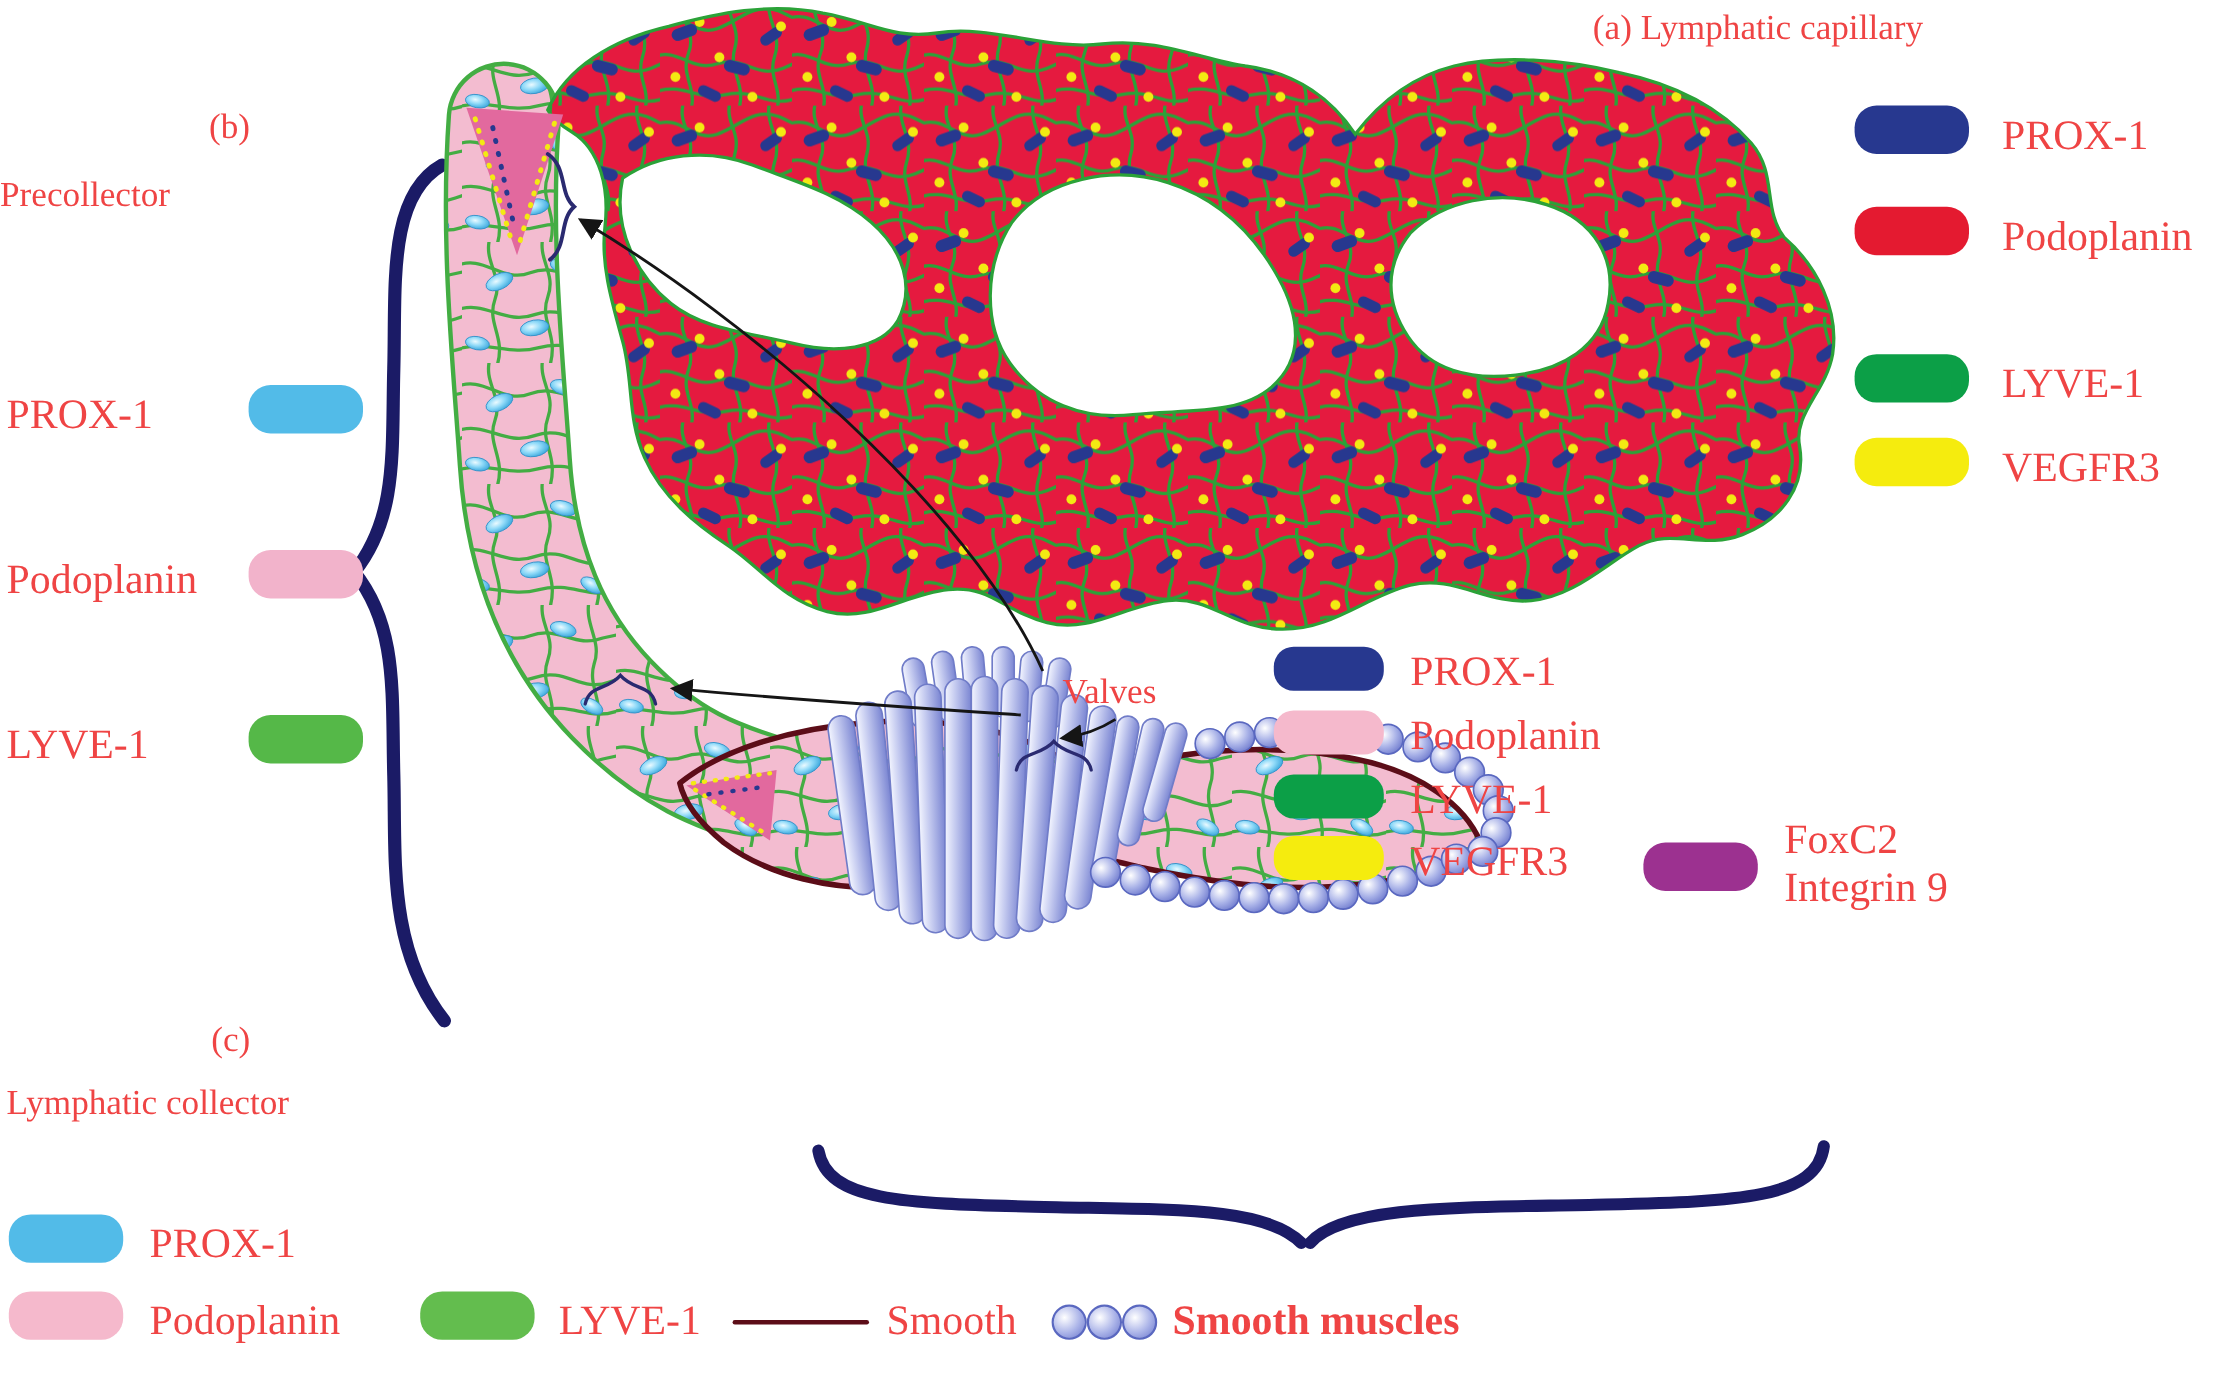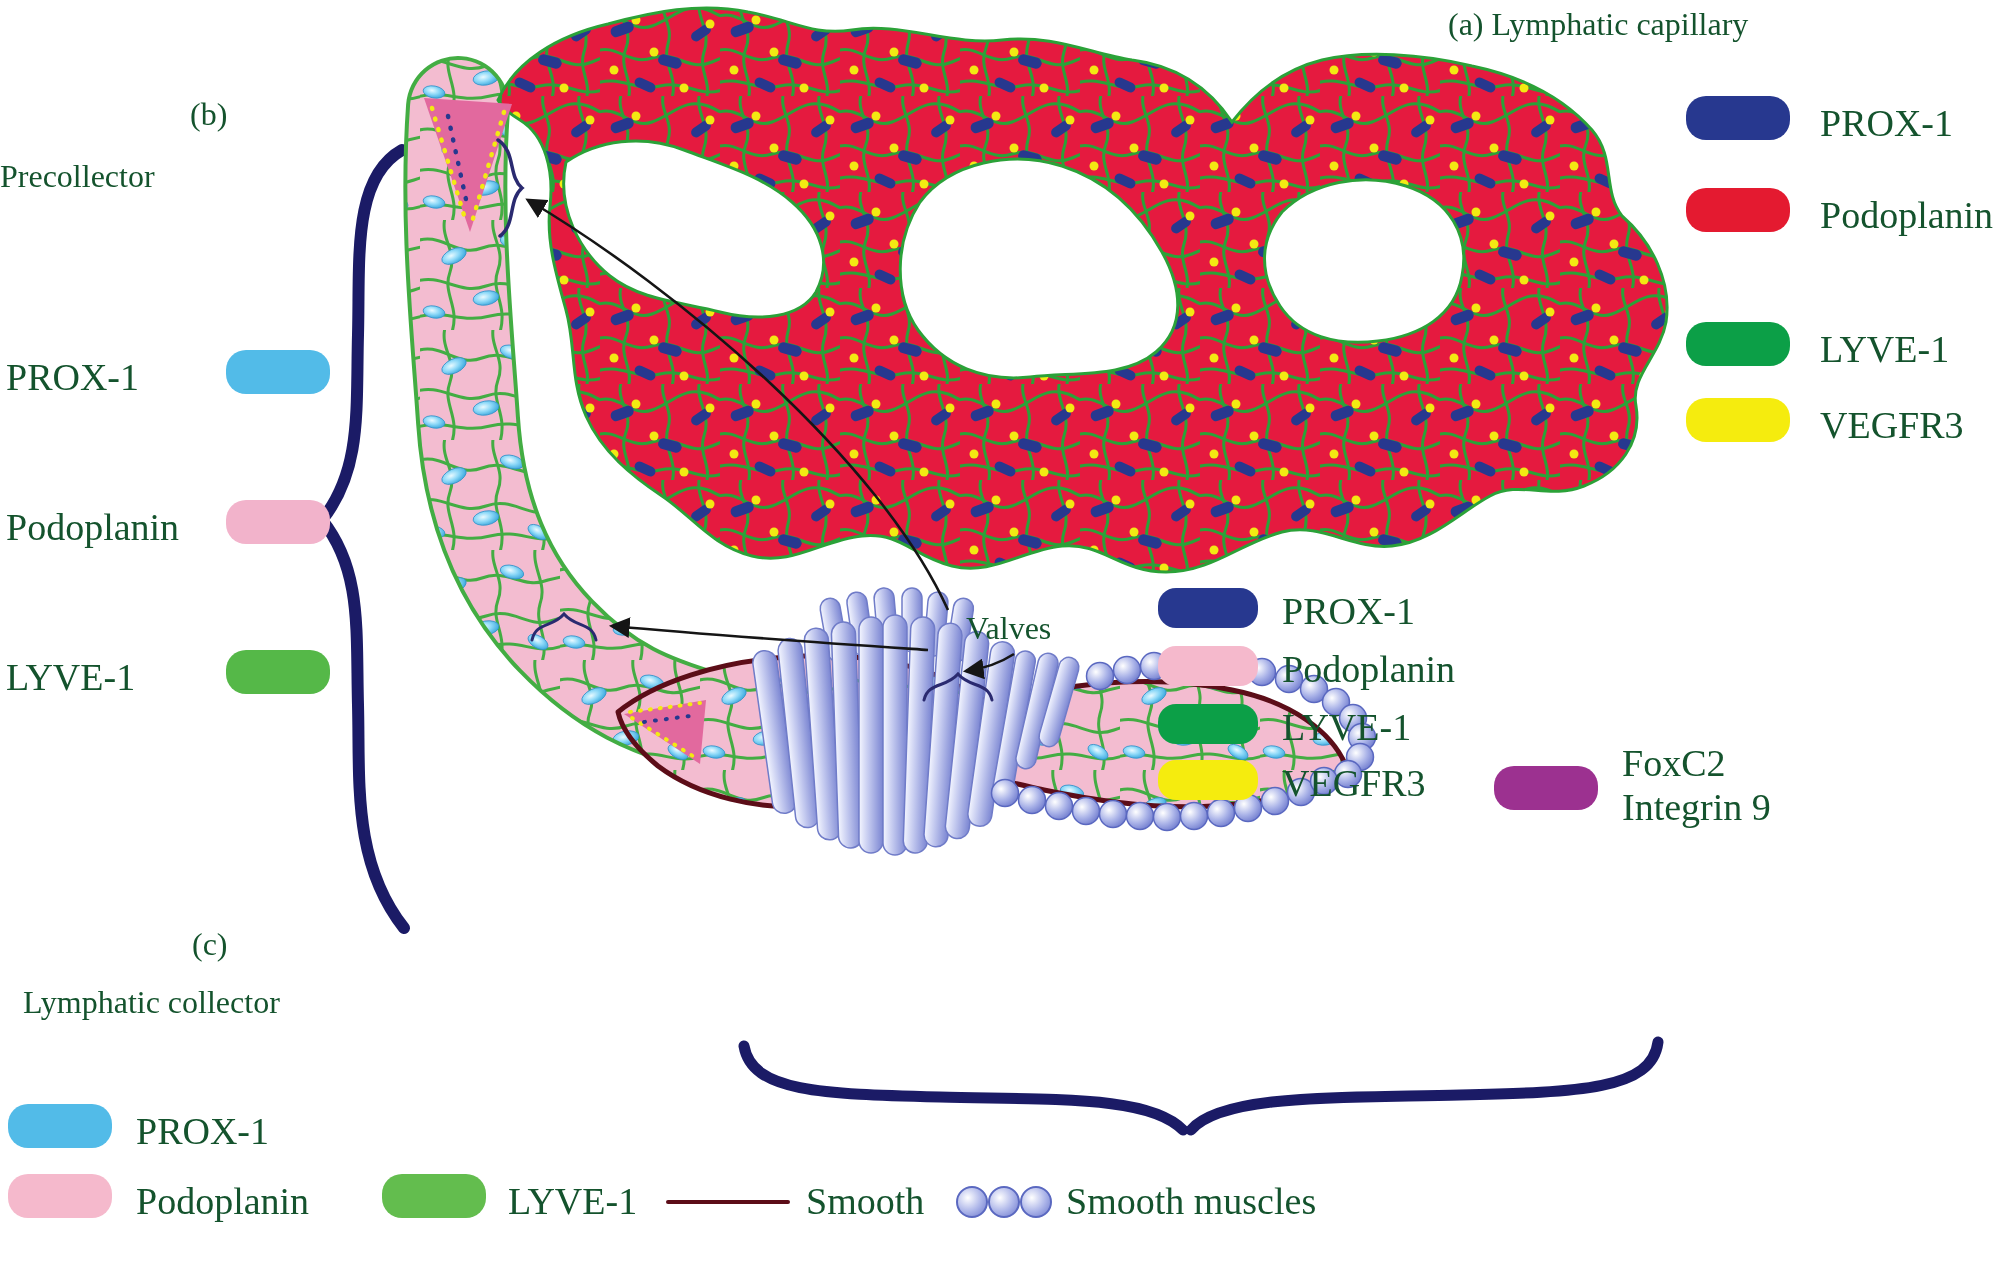--- a/index.html
+++ b/index.html
@@ -1,18 +1,18 @@
 <!DOCTYPE html>
 <html><head>
 <meta charset="utf-8">
 <style>
   html,body { margin:0; padding:0; background:#ffffff; }
   .stage {
     position:relative; width:2014px; height:1263px; background:#ffffff;
-    font-family:"Liberation Serif", serif; color:#14532d; overflow:hidden;
+    font-family:"Liberation Serif", serif; color:#ef4444; overflow:hidden;
   }
   .stage svg.art { position:absolute; left:0; top:0; }
   .lbl { position:absolute; font-size:38px; line-height:1.15; white-space:nowrap; }
   .lbl.big { font-size:32px; }
   .sw { position:absolute; width:104px; height:44px; border-radius:20px; }
   .sw.mid { width:100px; height:40px; border-radius:18px; }
   .line-swatch { position:absolute; height:4px; border-radius:2px; }
   .bead-dot {
     position:absolute; width:32px; height:32px; border-radius:50%;
     background: radial-gradient(circle at 35% 35%, #ffffff 0%, #aab3e8 55%, #6b77cc 100%);
@@ -223,31 +223,31 @@
   <div class="lbl" style="left:1282px; top:648px;">Podoplanin</div>
   <div class="sw mid" style="left: 1158px; top: 704px; background-color: rgb(12, 159, 71);"></div>
   <div class="lbl" style="left:1282px; top:706px;">LYVE-1</div>
   <div class="sw mid" style="left: 1158px; top: 760px; background-color: rgb(245, 236, 14);"></div>
   <div class="lbl" style="left:1282px; top:762px;">VEGFR3</div>
   <div class="sw" style="left: 1494px; top: 766px; background-color: rgb(156, 49, 144);"></div>
   <div class="lbl" style="left:1622px; top:742px;">FoxC2</div>
   <div class="lbl" style="left:1622px; top:786px;text-align:right;">Integrin 9</div>
 
   <div class="lbl big" style="left:192px; top:926px;">(c)</div>
-  <div class="lbl big" style="left:23px; top:984px;">Lymphatic collector</div>
+  <div class="lbl big" style="left:6px; top:984px;">Lymphatic collector</div>
 
   <div class="sw" style="left: 8px; top: 1104px; background-color: rgb(82, 187, 232);"></div>
   <div class="lbl" style="left:136px; top:1110px;">PROX-1</div>
   <div class="sw" style="left: 8px; top: 1174px; background-color: rgb(245, 185, 204);"></div>
   <div class="lbl" style="left:136px; top:1180px;">Podoplanin</div>
   <div class="sw" style="left: 382px; top: 1174px; background-color: rgb(99, 189, 78);"></div>
   <div class="lbl" style="left:508px; top:1180px;">LYVE-1</div>
 
   <div class="line-swatch" style="left: 666px; top: 1200px; width: 124px; background-color: rgb(92, 13, 24);"></div>
   <div class="lbl" style="left:806px; top:1180px;">Smooth</div>
 
   <div class="bead-dot" style="left:956px; top:1186px;"></div>
   <div class="bead-dot" style="left:988px; top:1186px;"></div>
   <div class="bead-dot" style="left:1020px; top:1186px;"></div>
-  <div class="lbl" style="left:1066px; top:1180px;">Smooth muscles</div>
+  <div class="lbl" style="left:1066px; top:1180px;font-weight:bold;">Smooth muscles</div>
 
 
 </div>
 
 </body></html>

